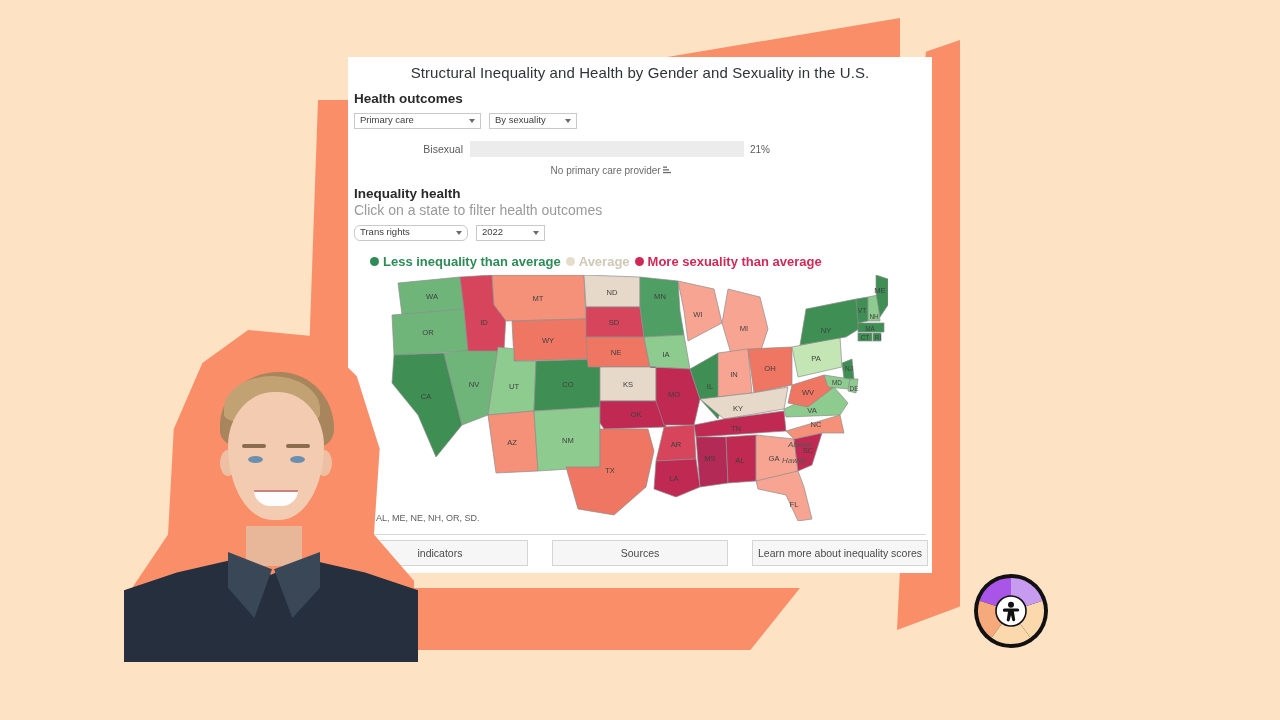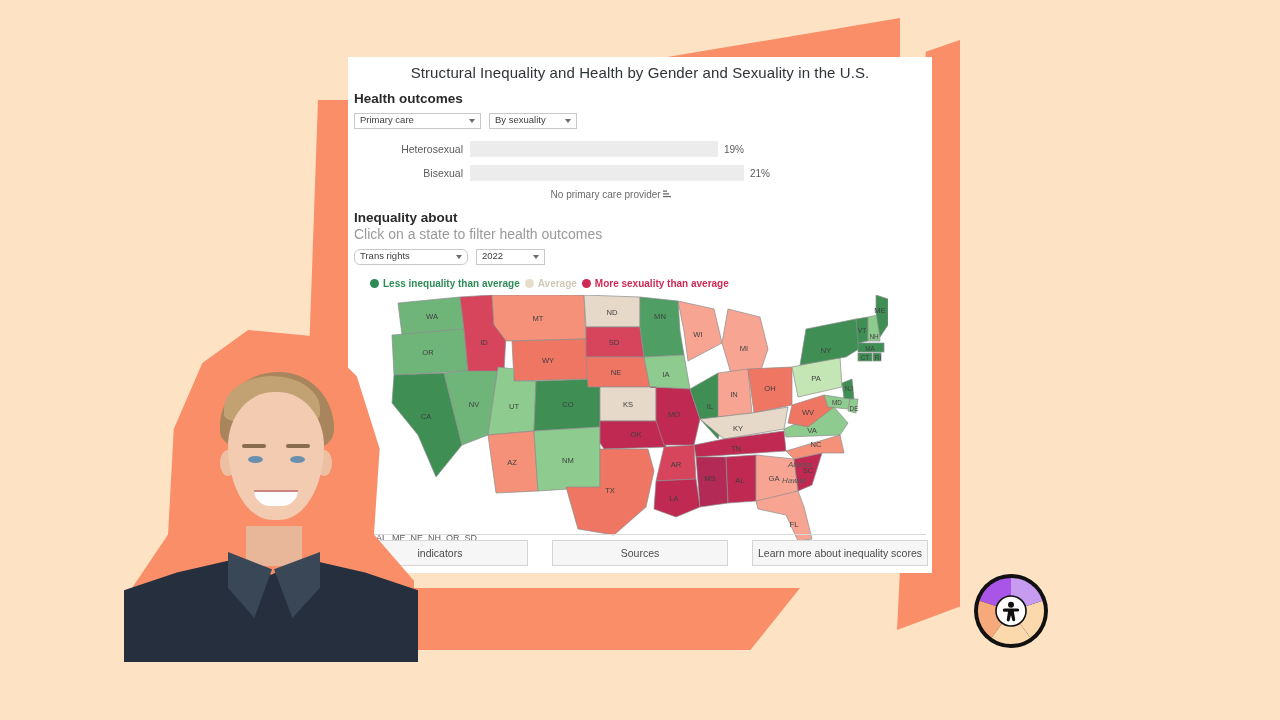--- a/index.html
+++ b/index.html
@@ -69,21 +69,21 @@
     width:122px;text-align:right;font-size:10.5px;color:#5a5a5a;
     padding-right:7px;box-sizing:border-box;
   }
   .bar-track{height:16px;position:relative;flex:0 0 auto;}
   .bar-fill{height:16px;background:#ececec;}
   .bar-val{font-size:10px;color:#5a5a5a;margin-left:6px;white-space:nowrap;}
   #bar-axis{text-align:center;font-size:10px;color:#6b6b6b;margin-top:4px;padding-right:58px;}
   .sortglyph{display:inline-block;width:8px;position:relative;top:1px;}
 
   
-  #legend{display:flex;align-items:center;gap:5px;margin:13px 0 0 22px;font-size:10px;font-weight:bold;}
+  #legend{display:flex;align-items:center;gap:5px;margin:13px 0 0 22px;font-size:13px;font-weight:bold;}
   #legend .dot{width:9px;height:9px;border-radius:50%;display:inline-block;}
   #legend .li{display:flex;align-items:center;gap:4px;}
 
   
   #map-wrap{position:relative;margin-top:6px;height:250px;}
   #map-svg{position:absolute;left:40px;top:0;}
   .st{stroke:#8d8d8d;stroke-width:.7;}
   .stl{font-size:7.6px;fill:#3f3f3f;font-family:"Liberation Sans",sans-serif;text-anchor:middle;}
   .stl.sm{font-size:6.4px;}
   .ahl{font-size:8px;fill:#565656;font-style:italic;font-family:"Liberation Sans",sans-serif;}
@@ -149,47 +149,40 @@
       <span class="caret"></span>
     </div>
     <div class="ctl w2">
       <span>By sexuality</span>
       <span class="caret"></span>
     </div>
   </div>
 
   <div id="bars">
     <div class="bar-row">
-      <div class="bar-label">Heterosexual</div>
-      <div class="bar-track" style="width:248px">
-        <div class="bar-fill" style="width:248px"></div>
-      </div>
-      <div class="bar-val">19%</div>
-    </div>
-    <div class="bar-row">
       <div class="bar-label">Bisexual</div>
       <div class="bar-track" style="width:274px">
         <div class="bar-fill" style="width:274px"></div>
       </div>
       <div class="bar-val">21%</div>
     </div>
   </div>
 
   <div id="bar-axis">
     <span>No primary care provider</span>
     <span class="sortglyph">
       <svg width="8" height="9" viewBox="0 0 8 9">
         <rect x="0" y="0.5" width="4" height="1.3" fill="#6b6b6b"></rect>
         <rect x="0" y="3.2" width="6" height="1.3" fill="#6b6b6b"></rect>
         <rect x="0" y="5.9" width="8" height="1.3" fill="#6b6b6b"></rect>
       </svg>
     </span>
   </div>
 
-  <div class="section-h">Inequality about</div>
+  <div class="section-h">Inequality health</div>
   <div class="section-sub">Click on a state to filter health outcomes</div>
 
   <div class="ctl-row">
     <div class="ctl w3">
       <span>Trans rights</span>
       <span class="caret"></span>
     </div>
     <div class="ctl w4">
       <span>2022</span>
       <span class="caret"></span>

